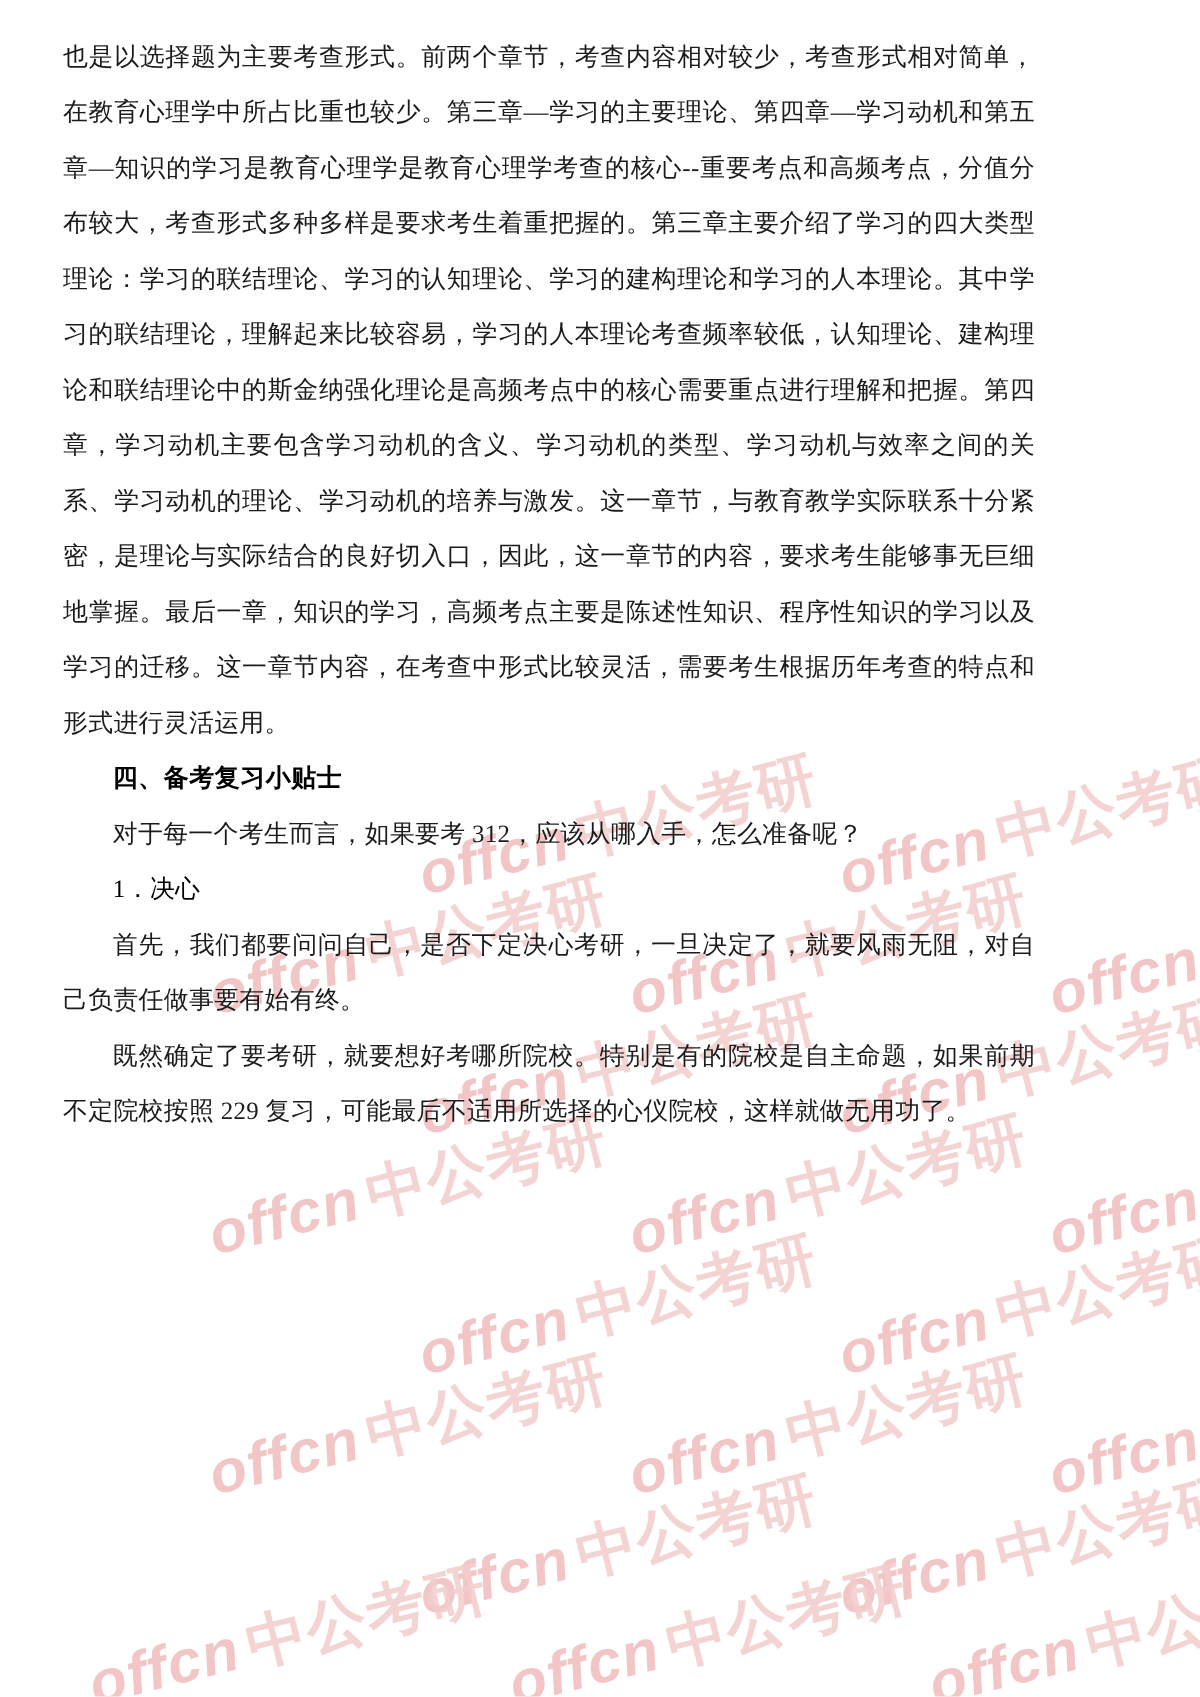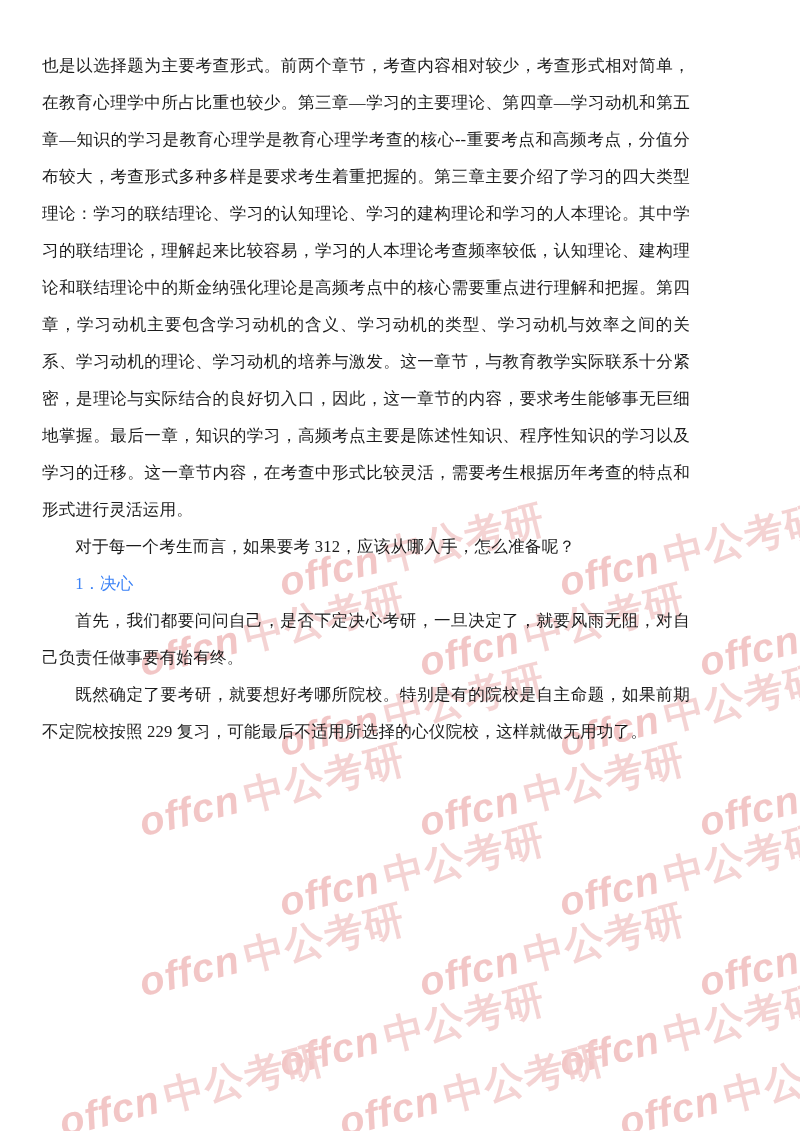--- a/index.html
+++ b/index.html
@@ -42,21 +42,21 @@
   .wm .wm-text {
     color: #f3cccc;
     margin-left: 6px;
   }
 
   
   #page {
     position: relative;
     z-index: 1;
     box-sizing: border-box;
-    padding: 47px 42px 0 42px;
+    padding: 19px 42px 0 42px;
     width: 732px;
   }
   .para {
     font-size: 16.6px;
     line-height: 37px;
     color: #1b1b1b;
     text-align: justify;
     text-justify: inter-ideograph;
     margin: 0;
     letter-spacing: 0.2px;
@@ -69,21 +69,21 @@
     line-height: 37px;
     font-weight: bold;
     color: #000;
     margin: 0;
     text-indent: 2em;
     letter-spacing: 0.4px;
   }
   .sub-heading {
     font-size: 16.6px;
     line-height: 37px;
-    color: #3b82f6;
+    color: #000000;
     margin: 0;
     text-indent: 2em;
   }
 </style>
 </head>
 <body>
 
 <div id="watermarks">
     <div class="wm" style="left: 280px; top: 556px; font-size: 40px;"><span class="wm-logo">offcn</span><span class="wm-text">中公考研</span></div>
     <div class="wm" style="left: 560px; top: 556px; font-size: 40px;"><span class="wm-logo">offcn</span><span class="wm-text">中公考研</span></div>
@@ -103,18 +103,19 @@
     <div class="wm" style="left: 280px; top: 1036px; font-size: 40px;"><span class="wm-logo">offcn</span><span class="wm-text">中公考研</span></div>
     <div class="wm" style="left: 560px; top: 1036px; font-size: 40px;"><span class="wm-logo">offcn</span><span class="wm-text">中公考研</span></div>
     <div class="wm" style="left: 60px; top: 1096px; font-size: 40px;"><span class="wm-logo">offcn</span><span class="wm-text">中公考研</span></div>
     <div class="wm" style="left: 340px; top: 1096px; font-size: 40px;"><span class="wm-logo">offcn</span><span class="wm-text">中公考研</span></div>
     <div class="wm" style="left: 620px; top: 1096px; font-size: 40px;"><span class="wm-logo">offcn</span><span class="wm-text">中公考研</span></div>
   </div>
 
 <div id="page">
   <div id="doc-body">
       <p class="para">也是以选择题为主要考查形式。前两个章节，考查内容相对较少，考查形式相对简单，在教育心理学中所占比重也较少。第三章—学习的主要理论、第四章—学习动机和第五章—知识的学习是教育心理学是教育心理学考查的核心--重要考点和高频考点，分值分布较大，考查形式多种多样是要求考生着重把握的。第三章主要介绍了学习的四大类型理论：学习的联结理论、学习的认知理论、学习的建构理论和学习的人本理论。其中学习的联结理论，理解起来比较容易，学习的人本理论考查频率较低，认知理论、建构理论和联结理论中的斯金纳强化理论是高频考点中的核心需要重点进行理解和把握。第四章，学习动机主要包含学习动机的含义、学习动机的类型、学习动机与效率之间的关系、学习动机的理论、学习动机的培养与激发。这一章节，与教育教学实际联系十分紧密，是理论与实际结合的良好切入口，因此，这一章节的内容，要求考生能够事无巨细地掌握。最后一章，知识的学习，高频考点主要是陈述性知识、程序性知识的学习以及学习的迁移。这一章节内容，在考查中形式比较灵活，需要考生根据历年考查的特点和形式进行灵活运用。</p>
+      <p class="heading">四、备考复习小贴士</p>
       <p class="para indent">对于每一个考生而言，如果要考 312，应该从哪入手，怎么准备呢？</p>
       <p class="sub-heading">1．决心</p>
       <p class="para indent">首先，我们都要问问自己，是否下定决心考研，一旦决定了，就要风雨无阻，对自己负责任做事要有始有终。</p>
       <p class="para indent">既然确定了要考研，就要想好考哪所院校。特别是有的院校是自主命题，如果前期不定院校按照 229 复习，可能最后不适用所选择的心仪院校，这样就做无用功了。</p>
     </div>
 </div>
 
 </body></html>

